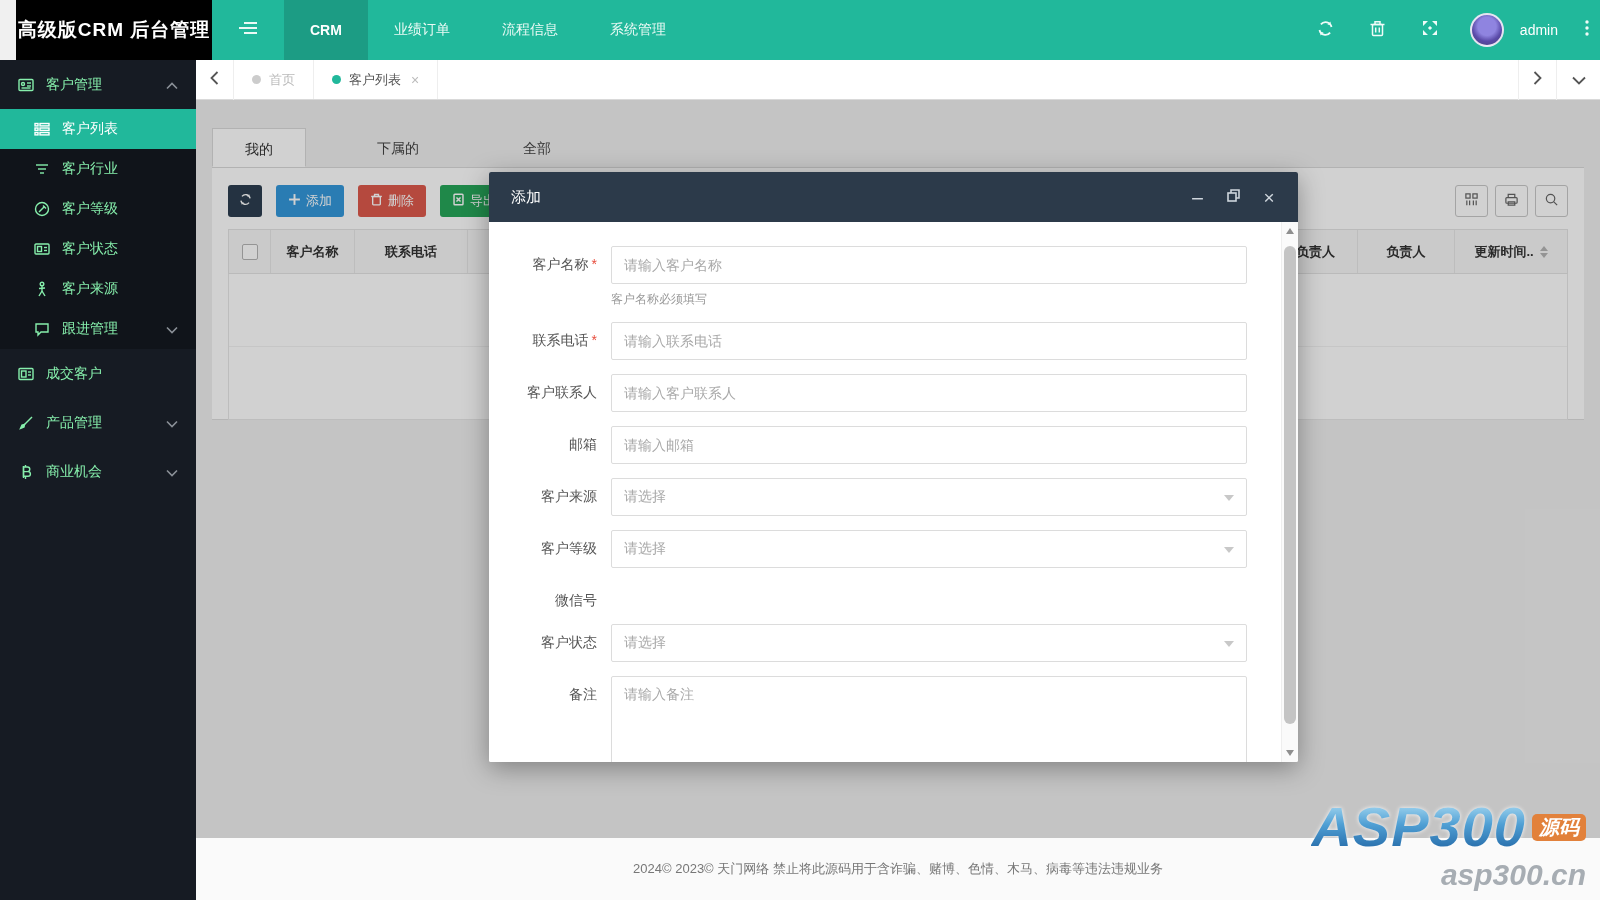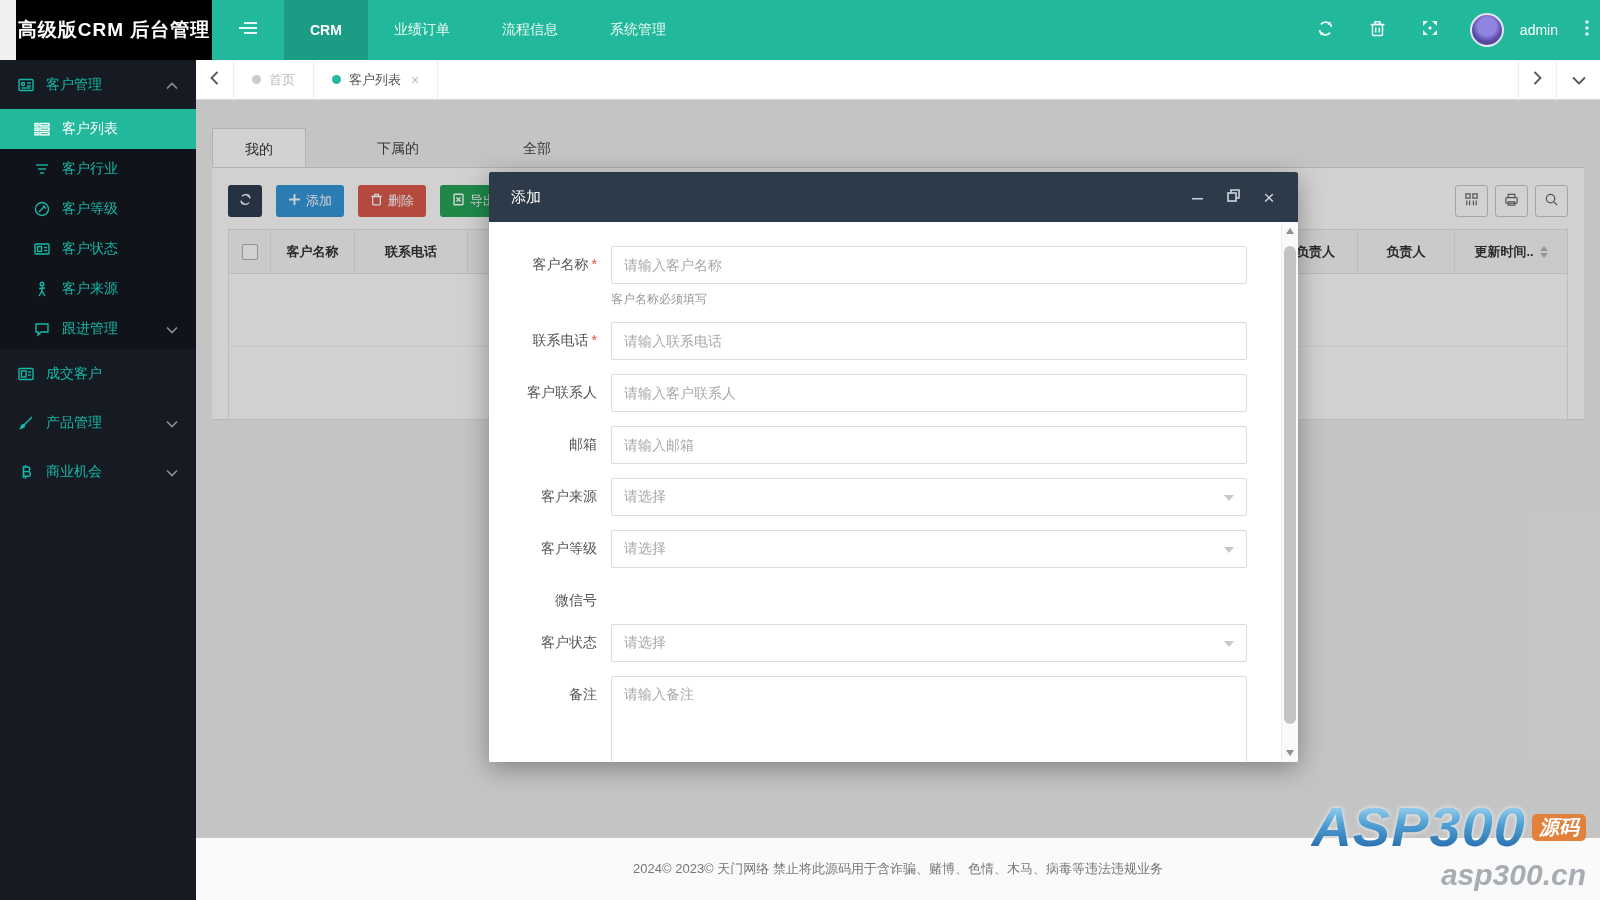--- a/index.html
+++ b/index.html
@@ -17,21 +17,21 @@
   .topnav-item.active { background:#1c9c84; color:#fff; font-weight:bold; }
   .topbar-right { display:flex; align-items:center; gap:8px; padding-right:14px; }
   .top-icon-btn { width:44px; height:60px; display:flex; align-items:center; justify-content:center; color:#f0fbf8; cursor:pointer; }
   .avatar { width:34px; height:34px; border-radius:50%; margin-left:10px;
     background:radial-gradient(circle at 50% 38%, #8f84e0 0 38%, #5a4aa8 62%, #4a3f77 100%);
     border:2px solid rgba(255,255,255,.85); cursor:pointer; }
   .admin-name { color:#fff; font-size:14px; margin:0 6px 0 8px; cursor:pointer; }
 
   
   .sidebar { position:absolute; left:0; top:60px; width:196px; height:840px; background:#161b23; z-index:4; }
-  .side-item { height:49px; display:flex; align-items:center; padding:0 18px; color:#14b8a6; font-size:14px; cursor:pointer; }
+  .side-item { height:49px; display:flex; align-items:center; padding:0 18px; color:#86efac; font-size:14px; cursor:pointer; }
   .side-item .lbl { margin-left:12px; flex:1; }
   .side-item.sub { height:40px; padding-left:34px; background:#10141a; }
   .side-item.sub.active { background:#21b89b; color:#fff; }
   .side-item .chev { color:#8a9097; }
   .sic { width:16px; height:16px; flex:0 0 16px; }
   .sic svg { width:16px; height:16px; stroke:currentColor; fill:none; stroke-width:1.4; }
   .sic.fill svg { fill:currentColor; stroke:none; }
 
   
   .tabbar { position:absolute; left:196px; top:60px; width:1404px; height:40px; background:#fff; display:flex; z-index:3; border-bottom:1px solid #d9d9d9; }

